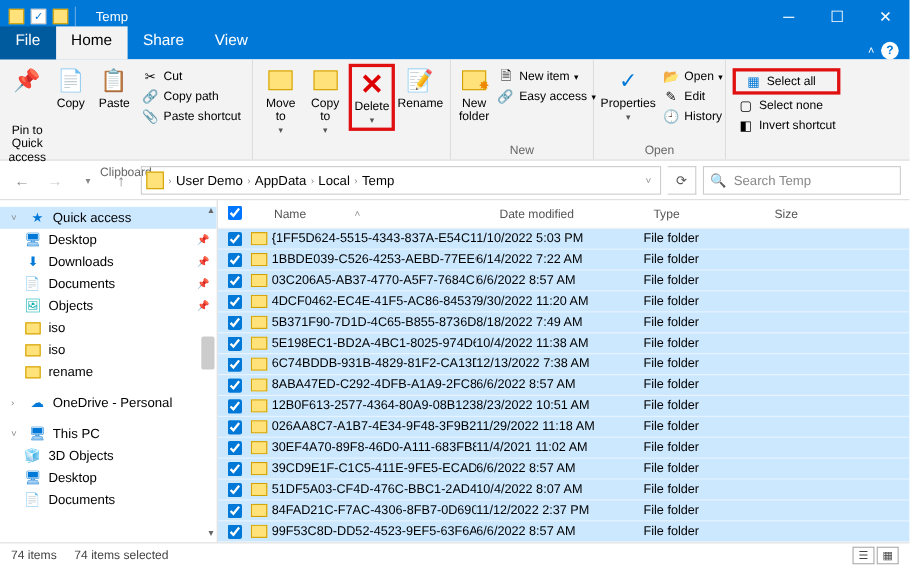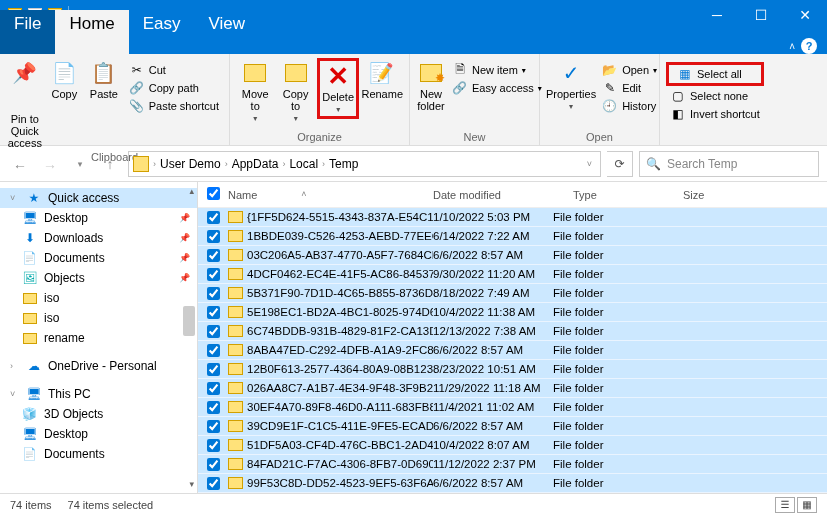--- a/index.html
+++ b/index.html
@@ -6,21 +6,21 @@
   body { width: 827px; height: 515px; background: #fff; overflow: hidden; font-size: 12px; color: #000; }
   .titlebar { height: 30px; background: #0078d7; display: flex; align-items: center; color: #fff; }
   .titlebar .sys { display: flex; gap: 6px; align-items: center; padding: 0 8px; }
   .titlebar .sys .sq { width: 14px; height: 14px; background: #ffe27a; border: 1px solid #d2a000; }
   .titlebar .sys .chk { width: 14px; height: 14px; background: #fff; border: 1px solid #ccc; display:flex;align-items:center;justify-content:center;font-size:10px;color:#0078d7;}
   .titlebar .sys .bar { width: 1px; height: 18px; background: rgba(255,255,255,.4); }
   .titlebar .title { padding-left: 10px; font-size: 12px; }
   .titlebar .winctl { margin-left: auto; display: flex; }
   .titlebar .winctl div { width: 44px; height: 30px; display: flex; align-items: center; justify-content: center; font-size: 14px; }
   .tabs { height: 24px; background: #0078d7; display: flex; align-items: flex-end; }
-  .tabs .tab { padding: 4px 14px 20px; font-size: 17px; color: #fff; }
+  .tabs .tab { padding: 4px 14px 10px; font-size: 14px; color: #fff; }
   .tabs .tab.file { background: #005a9e; }
   .tabs .tab.active { background: #f3f3f3; color: #000; }
   .tabs .help { margin-left: auto; display:flex; align-items:center; gap:6px; padding:0 10px; color:#fff; }
   .tabs .help .q { width:16px;height:16px;border-radius:50%;background:#fff;color:#0078d7;display:flex;align-items:center;justify-content:center;font-size:11px;font-weight:bold;}
   .ribbon { height: 92px; background: #f3f3f3; border-bottom: 1px solid #ddd; display: flex; font-size: 11px; }
   .rgroup { border-right: 1px solid #ddd; display: flex; flex-direction: column; }
   .rgroup .items { flex: 1; display: flex; align-items: flex-start; padding: 4px 6px 0; gap: 2px; }
   .rgroup .label { text-align: center; font-size: 11px; color: #666; padding-bottom: 2px; }
   .bigbtn { display: flex; flex-direction: column; align-items: center; justify-content: flex-start; width: 52px; padding: 2px 0; gap: 2px; text-align:center;}
   .bigbtn .ic { width: 30px; height: 26px; display:flex;align-items:center;justify-content:center;font-size:20px;}
@@ -45,32 +45,32 @@
   .navpane .item.root { padding-left: 10px; }
   .navpane .item .arr { width:10px;color:#888;font-size:9px;}
   .navpane .item .ic { width:16px;height:14px;display:flex;align-items:center;justify-content:center;}
   .navpane .item.sel { background: #cce8ff; }
   .navpane .scrollhint{position:absolute;right:2px;top:40%;width:12px;height:30px;background:#ccc;border-radius:2px;}
   .navpane .arrowup{position:absolute;right:3px;top:4px;font-size:9px;color:#666;}
   .navpane .arrowdn{position:absolute;right:3px;bottom:4px;font-size:9px;color:#666;}
   .listpane { flex: 1; display: flex; flex-direction: column; }
   .colhead { height: 26px; border-bottom: 1px solid #eee; display: flex; align-items: center; font-size: 11px; color: #555; }
   .colhead .c0 { width: 30px; text-align:center;}
-  .colhead .c1 { width: 205px; display:flex;align-items:flex-start;gap:4px;}
+  .colhead .c1 { width: 205px; display:flex;align-items:flex-start;gap:4px;margin-left:21px;}
   .colhead .c2 { width: 140px; }
   .colhead .c3 { width: 110px; }
   .colhead .c4 { width: 60px; }
   .colhead .sort { font-size:9px;color:#888;margin-left:40px;}
   .rows { flex:1; overflow:hidden;}
   .row { height: 19px; display: flex; align-items: center; font-size: 11.5px; background: #cce8ff; border-bottom:1px solid #eaf4ff;}
   .row .c0 { width: 30px; display:flex;justify-content:center;}
   .row .c0 input { accent-color:#0078d7;}
   .row .c1 { width: 205px; display:flex;align-items:center;gap:4px;overflow:hidden;white-space:nowrap;text-overflow:ellipsis;}
   .row .c1 .fld { width:15px;height:12px;background:#ffe27a;border:1px solid #d2a000;flex-shrink:0;}
-  .row .c2 { width: 120px; }
+  .row .c2 { width: 152px; }
   .row .c3 { width: 110px; }
   .status { height: 22px; border-top: 1px solid #ddd; display: flex; align-items: center; padding: 0 10px; gap: 16px; font-size: 11px; color:#444;}
   .status .viewbtns { margin-left:auto;display:flex;gap:2px;}
   .status .viewbtns div{width:20px;height:16px;border:1px solid #aaa;display:flex;align-items:center;justify-content:center;font-size:10px;}
   .ico-folder{width:22px;height:18px;background:#ffe27a;border:1px solid #d2a000;}
 </style>
 </head>
 <body>
 
 <div class="titlebar">
@@ -84,21 +84,21 @@
   <div class="winctl">
     <div>─</div>
     <div>☐</div>
     <div>✕</div>
   </div>
 </div>
 
 <div class="tabs">
   <div class="tab file">File</div>
   <div class="tab active">Home</div>
-  <div class="tab">Easy</div>
+  <div class="tab">Share</div>
   <div class="tab">View</div>
   <div class="help">
     <span style="font-size:10px;">˄</span>
     <span class="q">?</span>
   </div>
 </div>
 
 <div class="ribbon">
 
   <div class="rgroup" style="width:230px;">
@@ -155,21 +155,20 @@
       <div class="bigbtn redbox" style="width:46px;">
         <div class="ic" style="color:#d00;font-weight:bold;font-size:26px;">✕</div>
         <div class="txt">Delete</div>
         <div class="drop">▾</div>
       </div>
       <div class="bigbtn" style="width:44px;">
         <div class="ic">📝</div>
         <div class="txt">Rename</div>
       </div>
     </div>
-    <div class="label">Organize</div>
   </div>
 
   <div class="rgroup" style="width:130px;">
     <div class="items">
       <div class="bigbtn" style="width:44px;">
         <div class="ic">
             <div class="ico-folder" style="position:relative;">
               <span style="position:absolute;right:-4px;bottom:-4px;color:#e80;font-size:12px;">✸</span>
             </div>
           </div>

